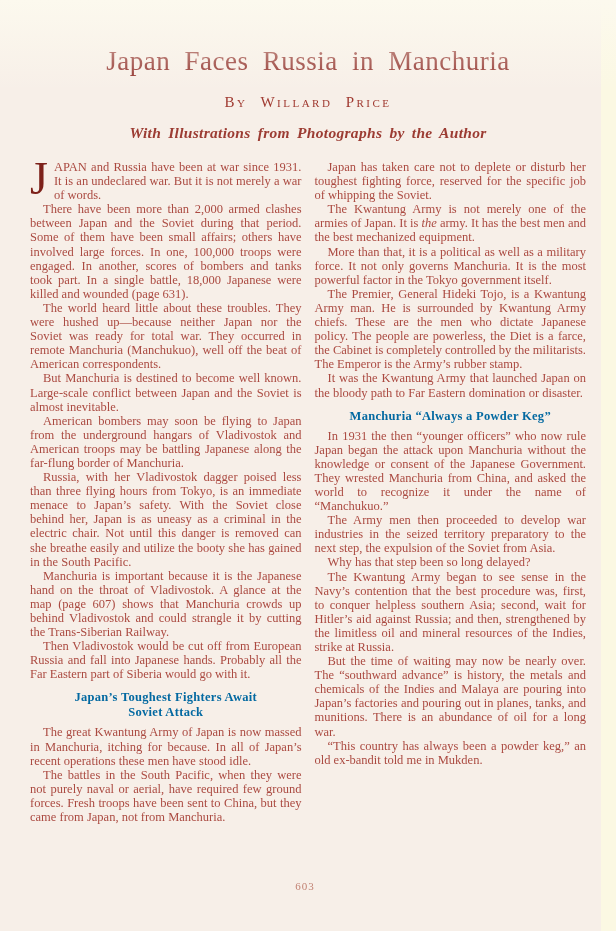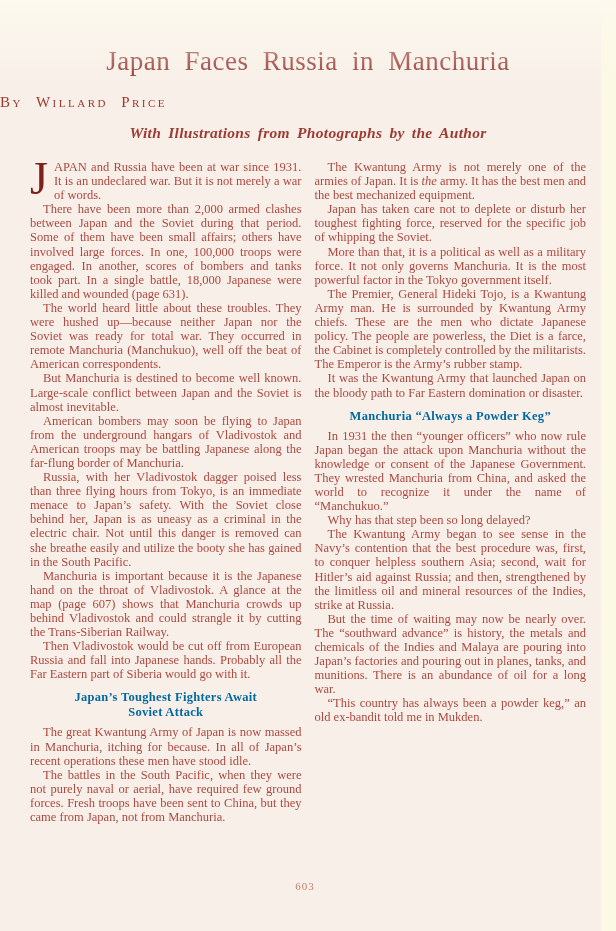--- a/index.html
+++ b/index.html
@@ -17,21 +17,21 @@
     position:absolute; top:0; left:0; right:0; height:90px;
     background:linear-gradient(#fcf9ee, rgba(252,249,238,0));
     pointer-events:none;
   }
   .page-title {
     margin:46px 30px 0; text-align:center;
     font-size:27px; font-weight:normal;
     color:#8a2520; word-spacing:7px; letter-spacing:0.5px;
   }
   .byline {
-    margin-top:17px; 
+    margin-top:17px; text-align:center;
     font-variant:small-caps; font-size:15px;
     letter-spacing:2.5px; word-spacing:7px;
     color:#a03a31;
   }
   .subtitle {
     margin-top:13px; text-align:center;
     font-style:italic; font-weight:bold; font-size:15.5px;
     color:#9c3c33; word-spacing:3px; letter-spacing:0.3px;
   }
   .columns {
@@ -79,27 +79,28 @@
       <p class="para">But Manchuria is destined to become well known.  Large-scale conflict between Japan and the Soviet is almost inevitable.</p>
       <p class="para">American bombers may soon be flying to Japan from the underground hangars of Vladivostok and American troops may be battling Japanese along the far-flung border of Manchuria.</p>
       <p class="para">Russia, with her Vladivostok dagger poised less than three flying hours from Tokyo, is an immediate menace to Japan’s safety.  With the Soviet close behind her, Japan is as uneasy as a criminal in the electric chair.  Not until this danger is removed can she breathe easily and utilize the booty she has gained in the South Pacific.</p>
       <p class="para">Manchuria is important because it is the Japanese hand on the throat of Vladivostok. A glance at the map (page 607) shows that Manchuria crowds up behind Vladivostok and could strangle it by cutting the Trans-Siberian Railway.</p>
       <p class="para">Then Vladivostok would be cut off from European Russia and fall into Japanese hands.  Probably all the Far Eastern part of Siberia would go with it.</p>
       <h3 class="subhead">Japan’s Toughest Fighters Await<br>Soviet Attack</h3>
       <p class="para">The great Kwantung Army of Japan is now massed in Manchuria, itching for because. In all of Japan’s recent operations these men have stood idle.</p>
       <p class="para">The battles in the South Pacific, when they were not purely naval or aerial, have required few ground forces.  Fresh troops have been sent to China, but they came from Japan, not from Manchuria.</p>
     </div>
   <div class="col">
+      <p class="para">Japan has taken care not to deplete or disturb her toughest fighting force, reserved for the specific job of whipping the Soviet.</p>
       <p class="para">The Kwantung Army is not merely one of the armies of Japan.  It is <i>the</i> army.  It has the best men and the best mechanized equipment.</p>
-      <p class="para">Japan has taken care not to deplete or disturb her toughest fighting force, reserved for the specific job of whipping the Soviet.</p>
       <p class="para">More than that, it is a political as well as a military force.  It not only governs Manchuria.  It is the most powerful factor in the Tokyo government itself.</p>
       <p class="para">The Premier, General Hideki Tojo, is a Kwantung Army man.  He is surrounded by Kwantung Army chiefs.  These are the men who dictate Japanese policy.  The people are powerless, the Diet is a farce, the Cabinet is completely controlled by the militarists.  The Emperor is the Army’s rubber stamp.</p>
       <p class="para">It was the Kwantung Army that launched Japan on the bloody path to Far Eastern domination or disaster.</p>
       <h3 class="subhead">Manchuria “Always a Powder Keg”</h3>
       <p class="para">In 1931 the then “younger officers” who now rule Japan began the attack upon Manchuria without the knowledge or consent of the Japanese Government.  They wrested Manchuria from China, and asked the world to recognize it under the name of “Manchukuo.”</p>
+      <p class="para">The Army men then proceeded to develop war industries in the seized territory preparatory to the next step, the expulsion of the Soviet from Asia.</p>
       <p class="para">Why has that step been so long delayed?</p>
       <p class="para">The Kwantung Army began to see sense in the Navy’s contention that the best procedure was, first, to conquer helpless southern Asia; second, wait for Hitler’s aid against Russia; and then, strengthened by the limitless oil and mineral resources of the Indies, strike at Russia.</p>
       <p class="para">But the time of waiting may now be nearly over.  The “southward advance” is history, the metals and chemicals of the Indies and Malaya are pouring into Japan’s factories and pouring out in planes, tanks, and munitions. There is an abundance of oil for a long war.</p>
       <p class="para">“This country has always been a powder keg,” an old ex-bandit told me in Mukden.</p>
     </div>
 </div>
 
 <div class="page-number">603</div>
 
 </body></html>

